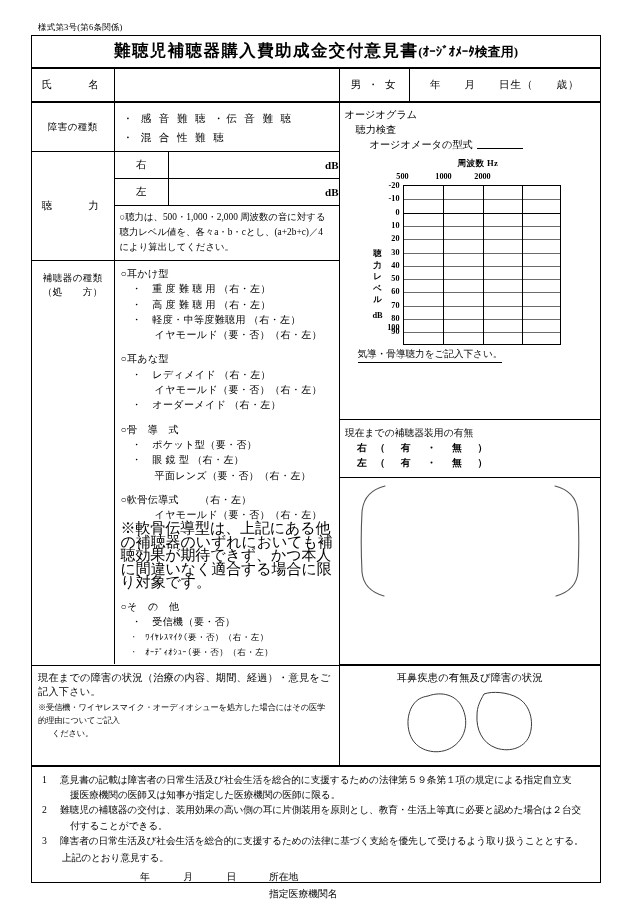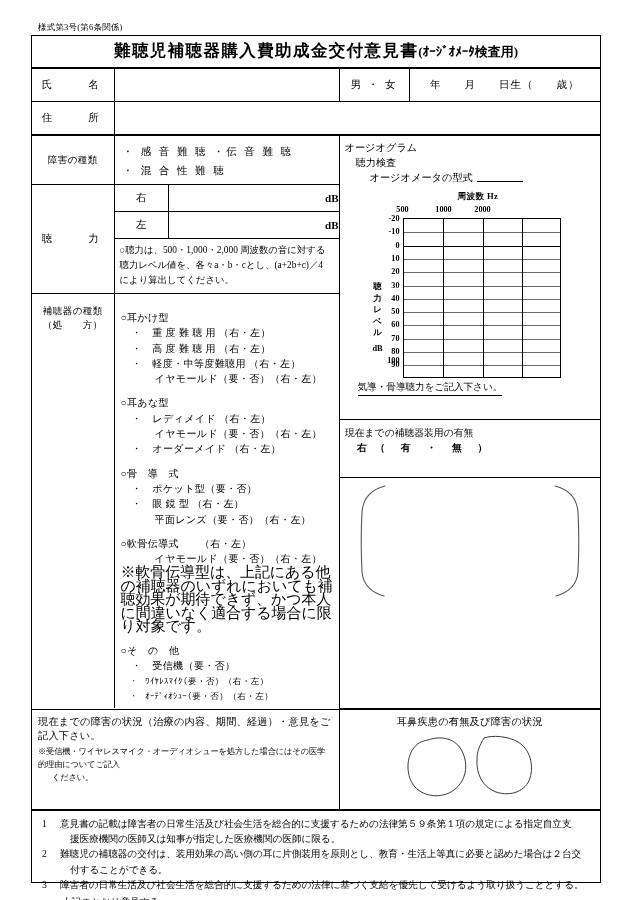--- a/index.html
+++ b/index.html
@@ -88,21 +88,21 @@
   .kinds .itm { display: inline-block; }
 
   
   .ear { text-align: center; font-size: 10.5px; height: 26px; line-height: 26px; }
   .db { text-align: right; font-size: 11px; font-weight: bold; padding-right: 24px; height: 26px; line-height: 26px; }
   .note-h { font-size: 9.4px; line-height: 15px; padding: 4px 6px 5px 5px; letter-spacing: 0px; }
 
   
   .aid { font-size: 10px; line-height: 15.3px; padding: 4px 4px 4px 6px; letter-spacing: 0.4px; }
   .aid .grp { margin-top: 9px; }
-  .aid .grp:first-child { margin-top: 12px; }
+  .aid .grp:first-child { margin-top: 1px; }
   .aid .g-title { }
   .aid .li { padding-left: 11px; }
   .aid .li2 { padding-left: 34px; }
   .aid .fine { font-size: 15px; line-height: 13.5px; letter-spacing: -0.1px; }
   .aid .kat { font-size: 8.6px; }
 
   
   .audio-head { font-size: 10.2px; line-height: 15px; padding: 4px 6px 0 5px; }
   .audio-head .l2 { padding-left: 11px; }
   .audio-head .l3 { padding-left: 25px; }
@@ -203,26 +203,20 @@
         <col>
       </colgroup>
     <tbody>
         <tr class="row-name">
       <td class="nb-left vmid lbl">氏　　名</td>
       <td class="vmid">
             <div class="cellpad"></div>
           </td>
       <td class="vmid sexcell">男 ・ 女</td>
       <td class="nb-right vmid dobcell">年　　月　　日生（　　歳）</td>
-    </tr>
-    <tr class="row-addr">
-      <td class="nb-left vmid lbl">住　　所</td>
-      <td class="nb-right vmid" colspan="3">
-            <div class="cellpad"></div>
-          </td>
     </tr>
   </tbody>
     </table>
 
   <table class="t">
     <colgroup>
         <col style="width:82px">
         <col style="width:54px">
         <col style="width:171px">
         <col>
@@ -378,20 +372,21 @@
     </tr>
   </tbody>
     </table>
 
   <div style="position:absolute; left:307px; top:252px; width:261px; height:0;"></div>
 
   <div style="position:absolute; left:307px; top:383px; width:261.4px; border-top:0.8px solid #000;">
     <div class="cur-use">
       <div>現在までの補聴器装用の有無</div>
       <div class="rowl">右 （　有　・　無　）</div>
+      <div class="rowl">左 （　有　・　無　）</div>
     </div>
   </div>
 
   <div style="position:absolute; left:307px; top:441px; width:261.4px; border-top:0.8px solid #000; height:165px;">
     <div class="eff-box">
       <svg width="261" height="122" viewBox="0 0 261 122">
         <path d="M46 8 C30 12 24 22 23 34 C22 52 22 74 23 94 C24 106 31 114 45 118" fill="none" stroke="#555" stroke-width="1.1" stroke-linecap="round"></path>
         <path d="M216 8 C232 12 238 22 239 34 C240 52 240 74 239 94 C238 106 231 114 217 118" fill="none" stroke="#555" stroke-width="1.1" stroke-linecap="round"></path>
       </svg>
     </div>

